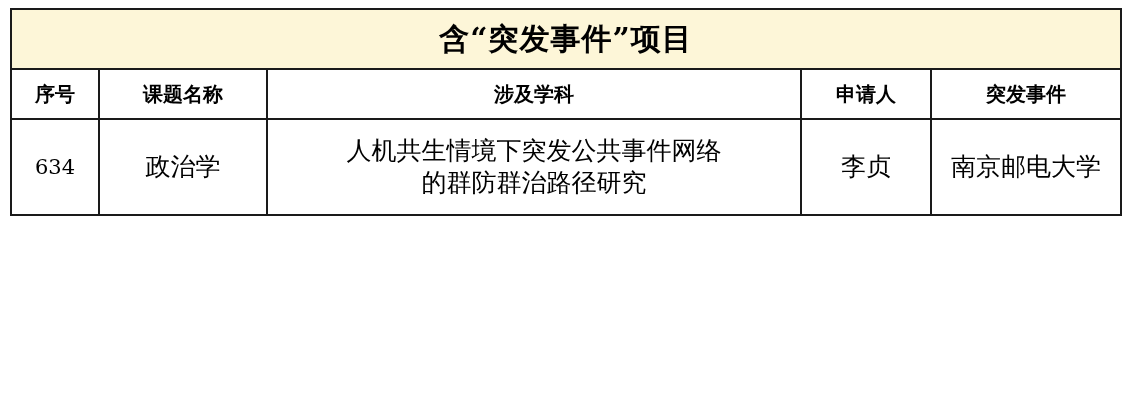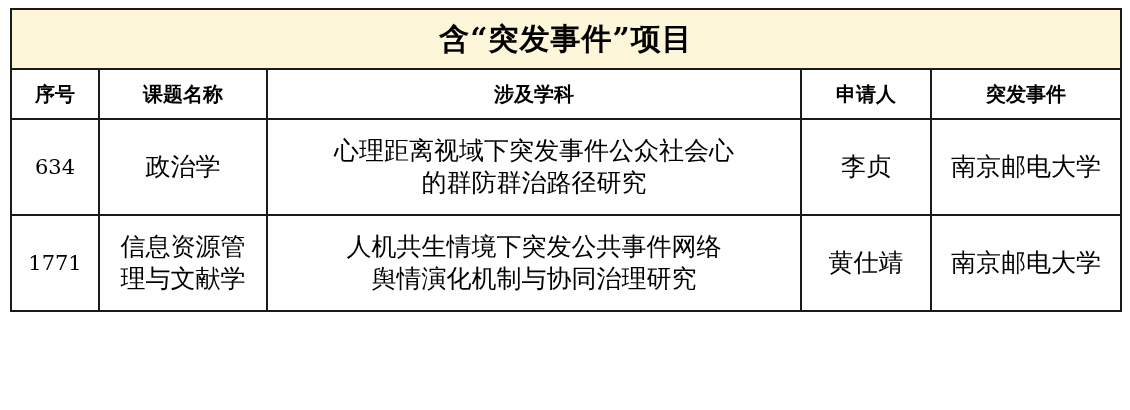--- a/index.html
+++ b/index.html
@@ -95,41 +95,24 @@
 
       <tr>
         <td class="body-cell num-cell">634</td>
         <td class="body-cell">
           <span class="lines">
             <span>政治学</span>
           </span>
         </td>
         <td class="body-cell">
           <span class="lines">
-            <span>心理距离视域下突发事件公众社会心</span>
+            <span>人机共生情境下突发公共事件网络</span>
             <span>的群防群治路径研究</span>
           </span>
         </td>
         <td class="body-cell">李贞</td>
         <td class="body-cell">南京邮电大学</td>
       </tr>
 
-      <tr>
-        <td class="body-cell num-cell">1771</td>
-        <td class="body-cell">
-          <span class="lines">
-            <span>信息资源管</span>
-            <span>理与文献学</span>
-          </span>
-        </td>
-        <td class="body-cell">
-          <span class="lines">
-            <span>人机共生情境下突发公共事件网络</span>
-            <span>舆情演化机制与协同治理研究</span>
-          </span>
-        </td>
-        <td class="body-cell">黄仕靖</td>
-        <td class="body-cell">南京邮电大学</td>
-      </tr>
 
     </tbody>
   </table>
 </div>
 
 </body></html>

